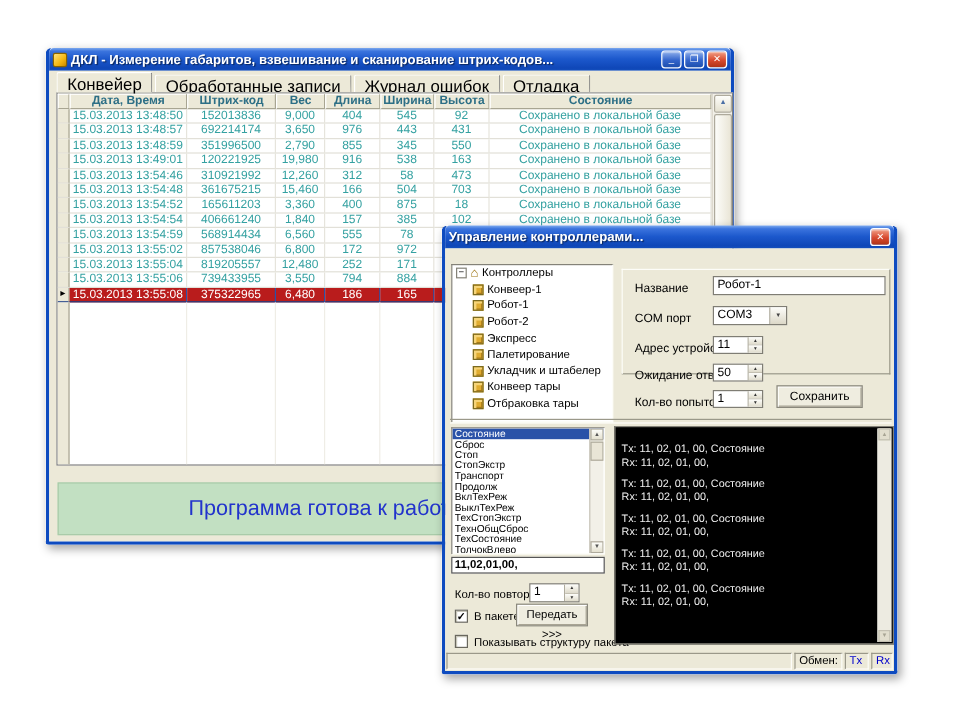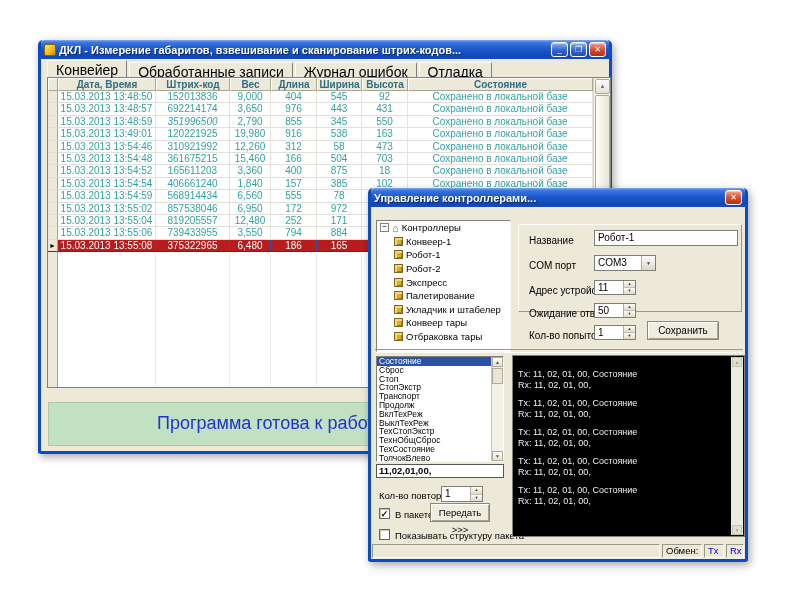--- a/index.html
+++ b/index.html
@@ -155,21 +155,21 @@
               <div class="cell" style="width: 74px;">692214174</div>
               <div class="cell" style="width: 41px;">3,650</div>
               <div class="cell" style="width: 46px;">976</div>
               <div class="cell" style="width: 45px;">443</div>
               <div class="cell" style="width: 46px;">431</div>
               <div class="cell" style="width: 185px;">Сохранено в локальной базе</div>
             </div>
             <div class="trow">
               <div class="cell ind" style="width: 10px;"></div>
               <div class="cell" style="width: 98px;">15.03.2013 13:48:59</div>
-              <div class="cell" style="width: 74px; font-style: italic;">351996500</div>
+              <div class="cell" style="width: 74px;">351996500</div>
               <div class="cell" style="width: 41px;">2,790</div>
               <div class="cell" style="width: 46px;">855</div>
               <div class="cell" style="width: 45px;">345</div>
               <div class="cell" style="width: 46px;">550</div>
               <div class="cell" style="width: 185px;">Сохранено в локальной базе</div>
             </div>
             <div class="trow">
               <div class="cell ind" style="width: 10px;"></div>
               <div class="cell" style="width: 98px;">15.03.2013 13:49:01</div>
               <div class="cell" style="width: 74px;">120221925</div>
@@ -226,21 +226,21 @@
               <div class="cell" style="width: 41px;">6,560</div>
               <div class="cell" style="width: 46px;">555</div>
               <div class="cell" style="width: 45px;">78</div>
               <div class="cell" style="width: 46px;"></div>
               <div class="cell" style="width: 185px;"></div>
             </div>
             <div class="trow">
               <div class="cell ind" style="width: 10px;"></div>
               <div class="cell" style="width: 98px;">15.03.2013 13:55:02</div>
               <div class="cell" style="width: 74px;">857538046</div>
-              <div class="cell" style="width: 41px;">6,950</div>
+              <div class="cell" style="width: 41px;">6,800</div>
               <div class="cell" style="width: 46px;">172</div>
               <div class="cell" style="width: 45px;">972</div>
               <div class="cell" style="width: 46px;"></div>
               <div class="cell" style="width: 185px;"></div>
             </div>
             <div class="trow">
               <div class="cell ind" style="width: 10px;"></div>
               <div class="cell" style="width: 98px;">15.03.2013 13:55:04</div>
               <div class="cell" style="width: 74px;">819205557</div>
               <div class="cell" style="width: 41px;">12,480</div>

